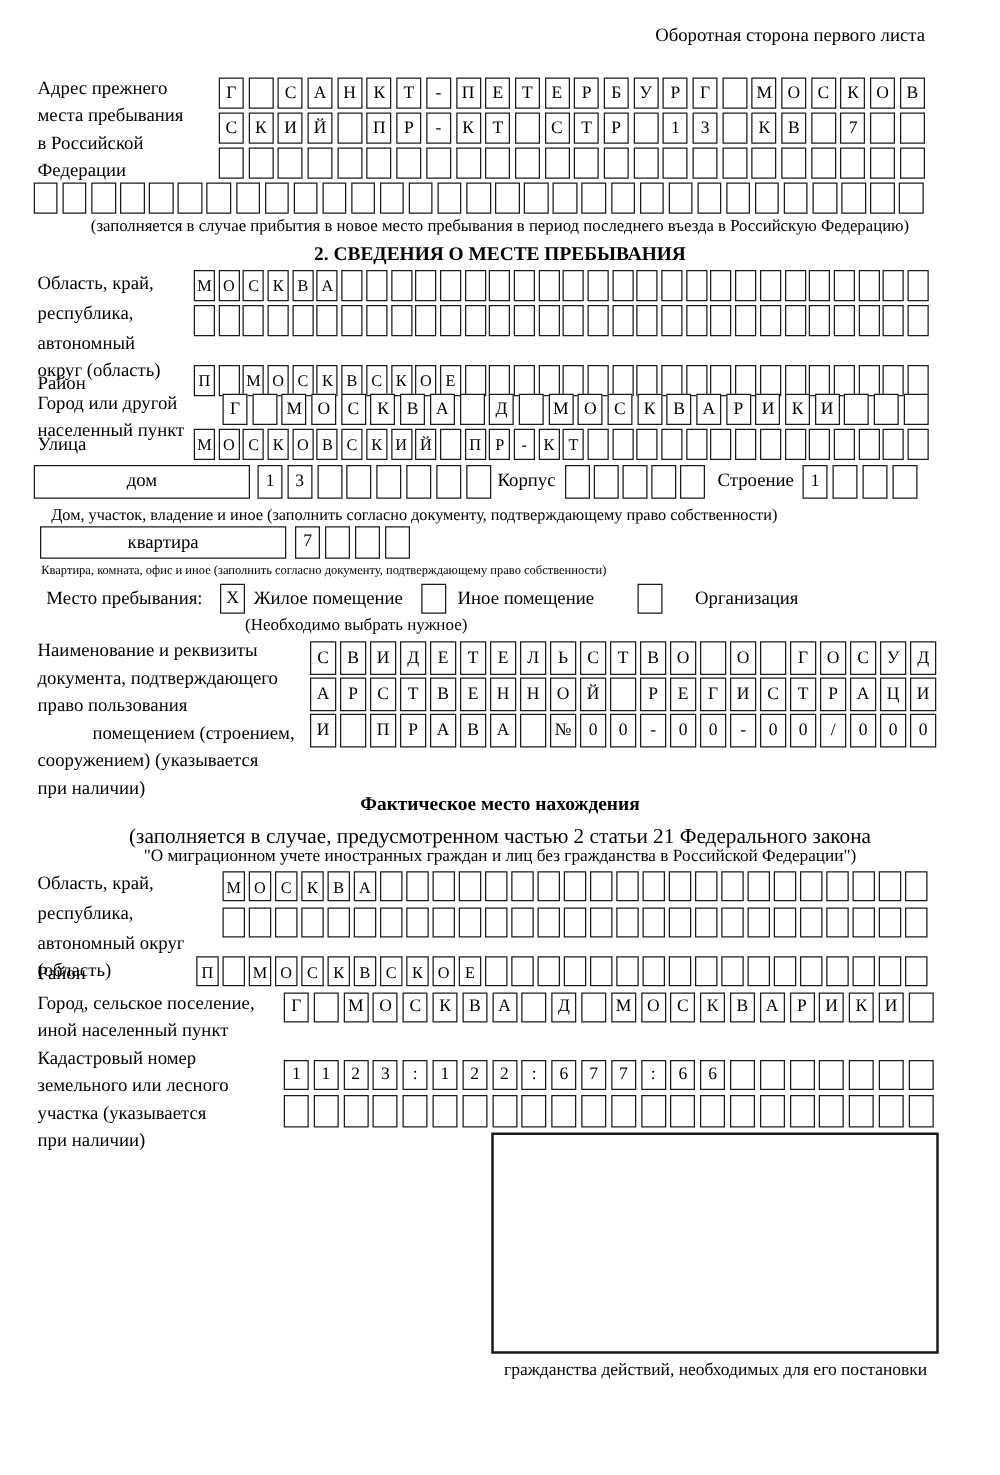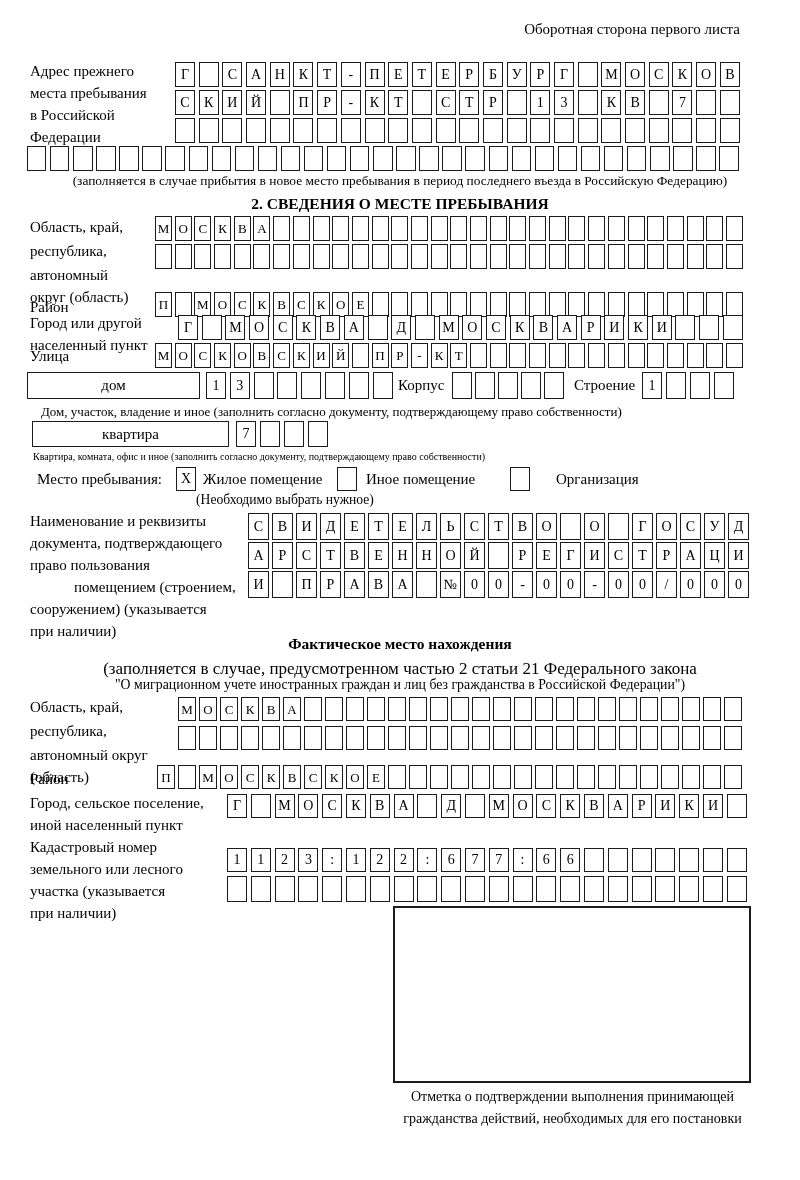--- a/index.html
+++ b/index.html
@@ -611,15 +611,14 @@
     <span class="cell"></span>
     <span class="cell"></span>
     <span class="cell"></span>
     <span class="cell"></span>
     <span class="cell"></span>
     <span class="cell"></span>
   </div>
 
 <div class="stamp" style="left:393px;top:906px;width:358px;height:177px;"></div>
 <div class="notewrap" style="left:360px;top:1086px;width:425px;">
-  <div>Отметка о подтверждении выполнения принимающей</div>
   <div>гражданства действий, необходимых для его постановки</div>
 </div>
 
 </body></html>

